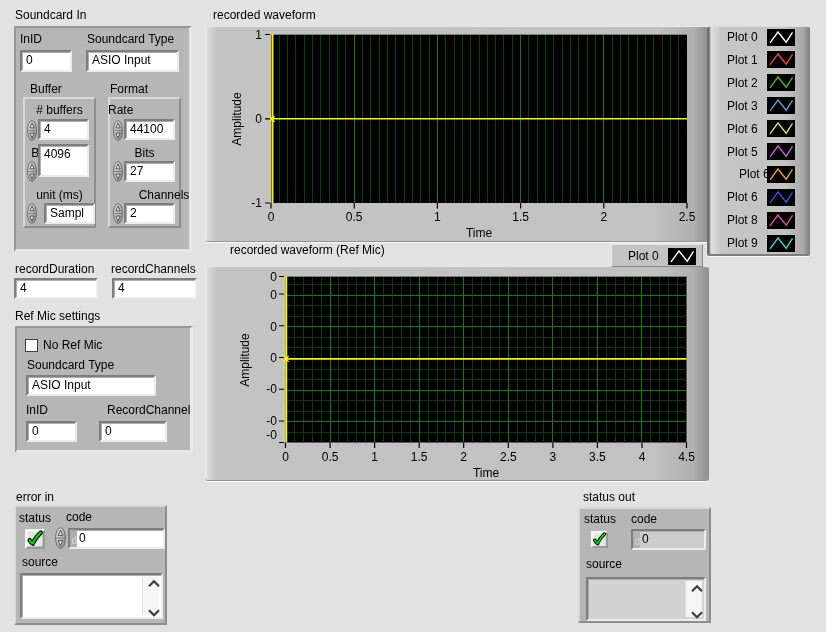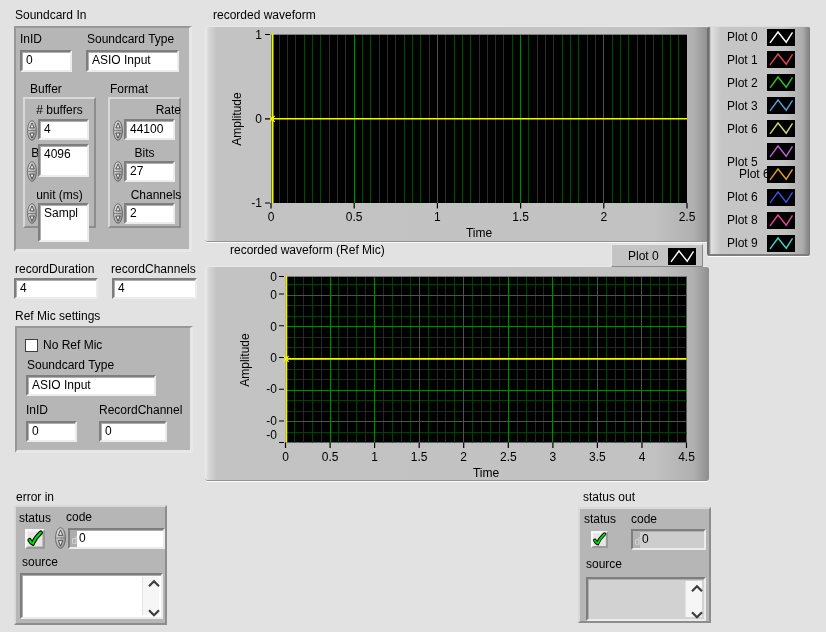--- a/index.html
+++ b/index.html
@@ -29,21 +29,21 @@
 <div class="grp" style="left:14px;top:26px;width:178px;height:226px"></div>
 <div class="lbl" style="left:20px;top:32px">InID</div>
 <div class="lbl" style="left:87px;top:32px">Soundcard Type</div>
 <div class="fld" style="left:20px;top:50px;width:52px;height:22px">0</div>
 <div class="fld" style="left:86px;top:50px;width:93px;height:22px">ASIO Input</div>
 <div class="lbl" style="left:30px;top:82px">Buffer</div>
 <div class="lbl" style="left:110px;top:82px">Format</div>
 <div class="sub" style="left:23px;top:97px;width:73px;height:131px"></div>
 <div class="sub" style="left:108px;top:97px;width:73px;height:131px"></div>
 <div class="lbl" style="left:23px;top:103px;width:73px;text-align:center"># buffers</div>
-<div class="lbl" style="left:108px;top:103px;width:73px;text-align:right">Rate</div>
+<div class="lbl" style="left:108px;top:103px;width:73px;text-align:left">Rate</div>
 <svg class="abs" style="left:27px;top:120px" width="10" height="21" viewBox="0 0 10 21">
 <ellipse cx="5.0" cy="10.5" rx="4.4" ry="9.8" fill="url(#spg)" stroke="#5f5f5f" stroke-width="0.9"></ellipse>
 <line x1="1.0999999999999996" y1="10.5" x2="8.9" y2="10.5" stroke="#777" stroke-width="0.9"></line>
 <path d="M5.0 2.8999999999999995 L2.8 7.9 L7.2 7.9 Z" fill="#e8e8e8" stroke="#333" stroke-width="0.8"></path>
 <path d="M5.0 18.1 L2.8 13.1 L7.2 13.1 Z" fill="#e8e8e8" stroke="#333" stroke-width="0.8"></path>
 </svg>
 <svg class="abs" style="left:113px;top:120px" width="10" height="21" viewBox="0 0 10 21">
 <ellipse cx="5.0" cy="10.5" rx="4.4" ry="9.8" fill="url(#spg)" stroke="#5f5f5f" stroke-width="0.9"></ellipse>
 <line x1="1.0999999999999996" y1="10.5" x2="8.9" y2="10.5" stroke="#777" stroke-width="0.9"></line>
 <path d="M5.0 2.8999999999999995 L2.8 7.9 L7.2 7.9 Z" fill="#e8e8e8" stroke="#333" stroke-width="0.8"></path>
@@ -61,49 +61,49 @@
 </svg>
 <svg class="abs" style="left:113px;top:161px" width="10" height="21" viewBox="0 0 10 21">
 <ellipse cx="5.0" cy="10.5" rx="4.4" ry="9.8" fill="url(#spg)" stroke="#5f5f5f" stroke-width="0.9"></ellipse>
 <line x1="1.0999999999999996" y1="10.5" x2="8.9" y2="10.5" stroke="#777" stroke-width="0.9"></line>
 <path d="M5.0 2.8999999999999995 L2.8 7.9 L7.2 7.9 Z" fill="#e8e8e8" stroke="#333" stroke-width="0.8"></path>
 <path d="M5.0 18.1 L2.8 13.1 L7.2 13.1 Z" fill="#e8e8e8" stroke="#333" stroke-width="0.8"></path>
 </svg>
 <div class="fld" style="left:38px;top:144px;width:51px;height:33px">4096</div>
 <div class="fld" style="left:124px;top:161px;width:51px;height:21px">27</div>
 <div class="lbl" style="left:23px;top:188px;width:73px;text-align:center">unit (ms)</div>
-<div class="lbl" style="left:112px;top:188px;width:88px;text-align:center">Channels</div>
+<div class="lbl" style="left:120px;top:188px;width:88px;text-align:center">Channels</div>
 <svg class="abs" style="left:27px;top:203px" width="10" height="21" viewBox="0 0 10 21">
 <ellipse cx="5.0" cy="10.5" rx="4.4" ry="9.8" fill="url(#spg)" stroke="#5f5f5f" stroke-width="0.9"></ellipse>
 <line x1="1.0999999999999996" y1="10.5" x2="8.9" y2="10.5" stroke="#777" stroke-width="0.9"></line>
 <path d="M5.0 2.8999999999999995 L2.8 7.9 L7.2 7.9 Z" fill="#e8e8e8" stroke="#333" stroke-width="0.8"></path>
 <path d="M5.0 18.1 L2.8 13.1 L7.2 13.1 Z" fill="#e8e8e8" stroke="#333" stroke-width="0.8"></path>
 </svg>
 <svg class="abs" style="left:113px;top:203px" width="10" height="21" viewBox="0 0 10 21">
 <ellipse cx="5.0" cy="10.5" rx="4.4" ry="9.8" fill="url(#spg)" stroke="#5f5f5f" stroke-width="0.9"></ellipse>
 <line x1="1.0999999999999996" y1="10.5" x2="8.9" y2="10.5" stroke="#777" stroke-width="0.9"></line>
 <path d="M5.0 2.8999999999999995 L2.8 7.9 L7.2 7.9 Z" fill="#e8e8e8" stroke="#333" stroke-width="0.8"></path>
 <path d="M5.0 18.1 L2.8 13.1 L7.2 13.1 Z" fill="#e8e8e8" stroke="#333" stroke-width="0.8"></path>
 </svg>
-<div class="fld" style="left:38px;top:203px;width:51px;height:39px">Sampl</div>
+<div class="fld" style="left:44px;top:203px;width:51px;height:21px">Sampl</div>
 <div class="fld" style="left:124px;top:203px;width:51px;height:21px">2</div>
 
 <div class="lbl" style="left:15px;top:262px">recordDuration</div>
 <div class="lbl" style="left:111px;top:262px">recordChannels</div>
 <div class="fld" style="left:14px;top:278px;width:84px;height:21px">4</div>
 <div class="fld" style="left:112px;top:278px;width:85px;height:21px">4</div>
 
 <div class="lbl" style="left:15px;top:309px">Ref Mic settings</div>
 <div class="grp" style="left:15px;top:326px;width:178px;height:127px"></div>
 <div class="cb" style="left:25px;top:339px"></div>
 <div class="lbl" style="left:43px;top:338px">No Ref Mic</div>
 <div class="lbl" style="left:27px;top:358px">Soundcard Type</div>
 <div class="fld" style="left:26px;top:375px;width:130px;height:21px">ASIO Input</div>
 <div class="lbl" style="left:26px;top:403px">InID</div>
-<div class="lbl" style="left:99px;top:403px">RecordChannel</div>
+<div class="lbl" style="left:107px;top:403px">RecordChannel</div>
 <div class="fld" style="left:26px;top:421px;width:51px;height:21px">0</div>
 <div class="fld" style="left:99px;top:421px;width:68px;height:21px">0</div>
 
 <div class="lbl" style="left:213px;top:8px">recorded waveform</div>
 <div class="gc" style="left:205px;top:26px;width:504px;height:216px">
     <svg class="abs" style="left:0;top:0;overflow:visible" width="504" height="216" viewBox="0 0 504 216">
       <rect x="66" y="7" width="416" height="169" fill="#000"></rect>
       <path d="M74.5 7V176 M82.5 7V176 M90.5 7V176 M99.5 7V176 M107.5 7V176 M115.5 7V176 M124.5 7V176 M132.5 7V176 M140.5 7V176 M157.5 7V176 M165.5 7V176 M174.5 7V176 M182.5 7V176 M190.5 7V176 M199.5 7V176 M207.5 7V176 M215.5 7V176 M224.5 7V176 M240.5 7V176 M249.5 7V176 M257.5 7V176 M265.5 7V176 M274.5 7V176 M282.5 7V176 M290.5 7V176 M298.5 7V176 M307.5 7V176 M323.5 7V176 M332.5 7V176 M340.5 7V176 M348.5 7V176 M357.5 7V176 M365.5 7V176 M373.5 7V176 M382.5 7V176 M390.5 7V176 M407.5 7V176 M415.5 7V176 M423.5 7V176 M432.5 7V176 M440.5 7V176 M448.5 7V176 M457.5 7V176 M465.5 7V176 M473.5 7V176" stroke="#084408" stroke-width="1"></path>
       <path d="M149.5 7V176 M232.5 7V176 M315.5 7V176 M398.5 7V176" stroke="#0a820a" stroke-width="1"></path>
       <line x1="66" y1="7.5" x2="482" y2="7.5" stroke="#7c7c7c" stroke-width="1"></line>
@@ -144,21 +144,21 @@
     <div class="lbl" style="left:20px;top:72px">Plot 3</div>
     <svg class="abs" style="left:60px;top:70px" width="28" height="17" viewBox="0 0 28 17">
 <rect x="0" y="0" width="28" height="17" fill="#000"></rect>
       <polyline points="3,13.8 11,3 19.2,13.2 25.5,3.4" fill="none" stroke="#51a0d5" stroke-width="1.4"></polyline>
     </svg>
     <div class="lbl" style="left:20px;top:95px">Plot 6</div>
     <svg class="abs" style="left:60px;top:93px" width="28" height="17" viewBox="0 0 28 17">
 <rect x="0" y="0" width="28" height="17" fill="#000"></rect>
       <polyline points="3,13.8 11,3 19.2,13.2 25.5,3.4" fill="none" stroke="#ccd96e" stroke-width="1.4"></polyline>
     </svg>
-    <div class="lbl" style="left:20px;top:128px">Plot 5</div>
+    <div class="lbl" style="left:20px;top:118px">Plot 5</div>
     <svg class="abs" style="left:60px;top:116px" width="28" height="17" viewBox="0 0 28 17">
 <rect x="0" y="0" width="28" height="17" fill="#000"></rect>
       <polyline points="3,13.8 11,3 19.2,13.2 25.5,3.4" fill="none" stroke="#bf5fd5" stroke-width="1.4"></polyline>
     </svg>
     <div class="lbl" style="left:32px;top:140px">Plot 6</div>
     <svg class="abs" style="left:60px;top:139px" width="28" height="17" viewBox="0 0 28 17">
 <rect x="0" y="0" width="28" height="17" fill="#000"></rect>
       <polyline points="3,13.8 11,3 19.2,13.2 25.5,3.4" fill="none" stroke="#e09b2d" stroke-width="1.4"></polyline>
     </svg>
     <div class="lbl" style="left:20px;top:163px">Plot 6</div>

